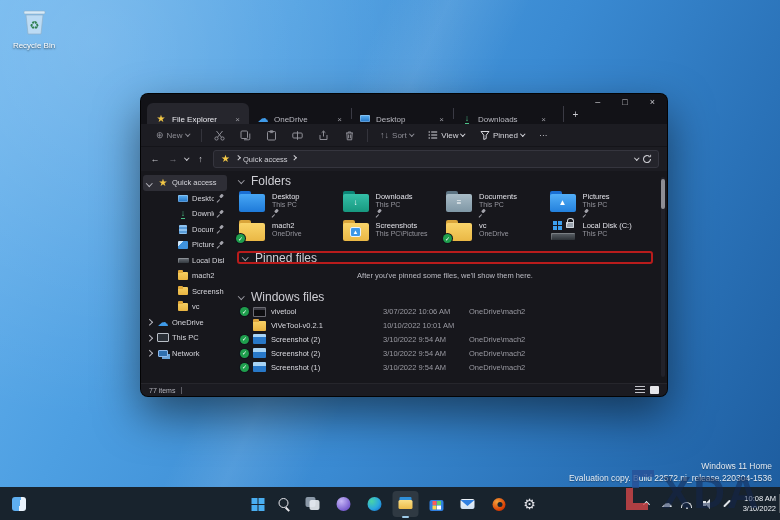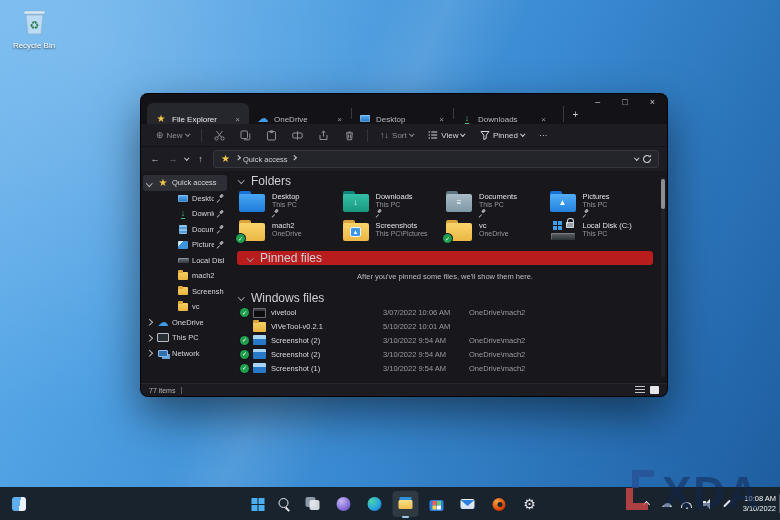--- a/index.html
+++ b/index.html
@@ -94,21 +94,21 @@
   .s-ico[data-kind="network"]::before{content:"";width:8px;height:5px;border:1px solid #8fb8e8;background:#2f6fae;border-radius:1px;box-shadow:3px 3px 0 -1px #6aa3d8;}
 
   .pin{position:relative;width:7px;height:8px;flex:none;}
   .pin::before{content:"";position:absolute;left:2.5px;top:0;width:3px;height:4px;background:#a4a4ac;border-radius:1px;transform:rotate(45deg);}
   .pin::after{content:"";position:absolute;left:1px;top:4.5px;width:1px;height:3.5px;background:#a4a4ac;transform:rotate(45deg);}
 
   
   .main{flex:1;position:relative;padding:2px 14px 0 8px;min-width:0;}
   .sec-head{display:flex;align-items:center;gap:5px;height:15px;color:#cfcfd5;font-size:12px;}
   .sec-head .side-chev{color:#9a9aa2;}
-  .sec-head.boxed{border:7px solid #b91c1c;border-radius:3px;height:13px;margin:2px 0 0 0;padding-left:2px;}
+  .sec-head.boxed{border:2px solid #b91c1c;border-radius:3px;height:13px;margin:2px 0 0 0;padding-left:2px;}
 
   .tiles{display:grid;grid-template-columns:repeat(4,1fr);row-gap:5px;padding:2px 0 6px 2px;}
   .tile{display:flex;gap:5px;align-items:flex-start;}
   .tile-ico{position:relative;width:28px;height:24px;flex:none;}
   .folder{position:relative;width:26px;height:18px;margin-top:4px;}
   .folder::before{content:"";position:absolute;top:-3px;left:0;width:12px;height:6px;border-radius:2px 2px 0 0;background:var(--f1,#d9a53b);}
   .folder::after{content:"";position:absolute;inset:0;border-radius:2px;background:linear-gradient(180deg,var(--f2,#f9d46a),var(--f3,#eab845));}
   .ov{position:absolute;left:50%;top:52%;transform:translate(-50%,-50%);z-index:2;color:#fff;font-size:8px;font-weight:bold;line-height:1;}
   .ov:empty{display:none;}
   .folder[data-chip="true"] .ov{background:#3d97e8;border:1px solid #eaf3fc;border-radius:2px;padding:1px 2px;font-size:6px;}
@@ -570,21 +570,21 @@
               <span>OneDrive\mach2</span>
             </div>
 
 
             <div class="r-row">
               <span class="cell-badge">
                 
               </span>
               <span class="f-ico" data-kind="folder"></span>
               <span class="r-name">ViVeTool-v0.2.1</span>
-              <span>5/10/2022 10:01 AM</span>
+              <span>10/10/2022 10:01 AM</span>
             </div>
 
             <div class="r-row">
               <span class="cell-badge">
                 <span class="badge"></span>
               </span>
               <span class="f-ico" data-kind="image"></span>
               <span class="r-name">Screenshot (2)</span>
               <span>3/10/2022 9:54 AM</span>
               <span>OneDrive\mach2</span>
@@ -621,20 +621,24 @@
     <div class="statusbar">
       <span>77 items</span>
       <span class="st-div"></span>
       <div class="st-right">
         <span class="vt-details"></span>
         <span class="vt-large"></span>
       </div>
     </div>
   </div>
 
+  <div class="watermark">
+    <div>Windows 11 Home</div>
+    <div>Evaluation copy. Build 22572.ni_release.220304-1536</div>
+  </div>
 
   <div class="taskbar">
     <div class="widgets"></div>
     <div class="tb-center">
 
         <div class="ti" data-kind="start">
           
         </div>
 
         <div class="ti" data-kind="search">

